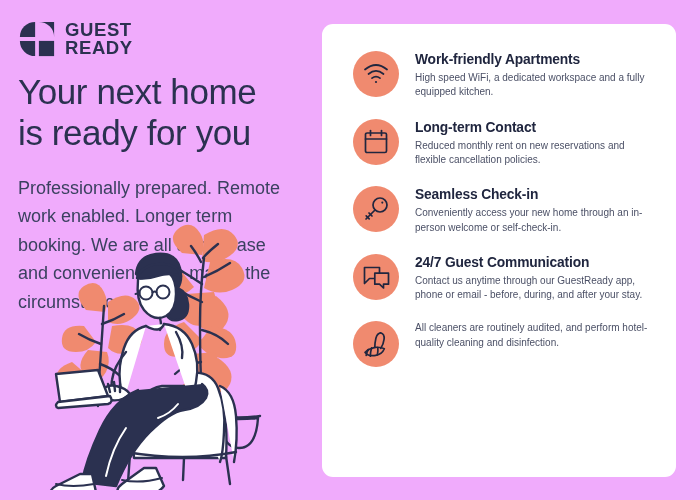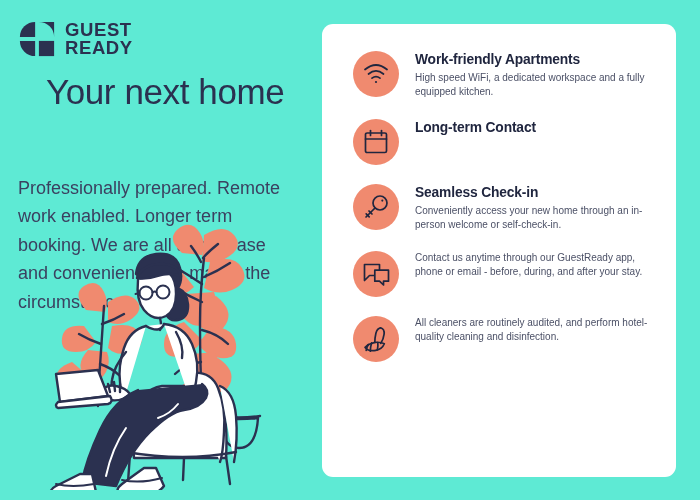--- a/index.html
+++ b/index.html
@@ -14,21 +14,21 @@
     font-family: "Liberation Sans", sans-serif;
     background: #fbe7e0;
     position: relative;
   }
 
   .page {
     position: absolute;
     inset: 0;
     width: 700px;
     height: 500px;
-    background: #5eead4;
+    background: #f0abfc;
   }
 
   
   .left-col {
     position: absolute;
     left: 0; top: 0;
     width: 322px;
     height: 500px;
   }
 
@@ -64,21 +64,20 @@
   .headline {
     position: absolute;
     left: 18px;
     top: 72px;
     width: 290px;
     font-size: 35px;
     line-height: 1.16;
     font-weight: 400;
     color: #2b3150;
     letter-spacing: -0.4px;
-    margin-left: 28px;
   }
   .headline .hl-line { display: block; }
 
   .subhead {
     position: absolute;
     left: 18px;
     top: 174px;
     width: 275px;
     font-size: 18px;
     line-height: 1.58;
@@ -171,20 +170,21 @@
         </svg>
       </span>
       <span class="brand-wordmark">
         <span>GUEST</span>
         <span>READY</span>
       </span>
     </div>
 
     <h1 class="headline">
       <span class="hl-line">Your next home</span>
+      <span class="hl-line">is ready for you</span>
     </h1>
 
     <p class="subhead">Professionally prepared. Remote work enabled. Longer term booking. We are all about ease and convenience, no matter the circumstance.</p>
 
     <div class="illustration">
       <svg viewBox="0 0 288 268" xmlns="http://www.w3.org/2000/svg" fill="none" stroke="#2b3150" stroke-width="2.4" stroke-linecap="round" stroke-linejoin="round">
 
         <g stroke="none" fill="#f08a6f">
           <path d="M148 31 q-16 -14 -4 -24 q13 -10 22 4 q6 10 2 22 z"></path>
           <path d="M170 13 q20 -12 30 0 q10 12 -6 22 q-12 8 -26 4 z"></path>
@@ -304,20 +304,21 @@
         <span class="feature-icon">
           <svg width="24" height="25" viewBox="0 0 24 25" fill="none" stroke="#20263f" stroke-width="1.7" stroke-linecap="round" stroke-linejoin="round">
             <rect x="1.5" y="4" width="21" height="19.5" rx="1.6"></rect>
             <path d="M1.5 10 H22.5"></path>
             <path d="M6.5 1.5 V6.5"></path>
             <path d="M17.5 1.5 V6.5"></path>
           </svg>
         </span>
         <div class="feature-text">
           <div class="feature-title">Long-term Contact</div>
+          <div class="feature-desc">Reduced monthly rent on new reservations and flexible cancellation policies.</div>
         </div>
       </div>
 
       <div class="feature-row">
         <span class="feature-icon">
           <svg width="26" height="26" viewBox="0 0 26 26" fill="none" stroke="#20263f" stroke-width="1.7" stroke-linecap="round" stroke-linejoin="round">
             <circle cx="17" cy="9" r="7"></circle>
             <circle cx="19.3" cy="6.6" r="1.05" fill="#20263f" stroke="none"></circle>
             <path d="M12 14 L3 23"></path>
             <path d="M6 17 L9 20"></path>
@@ -331,20 +332,21 @@
       </div>
 
       <div class="feature-row">
         <span class="feature-icon">
           <svg width="27" height="24" viewBox="0 0 27 24" fill="none" stroke="#20263f" stroke-width="1.7" stroke-linecap="round" stroke-linejoin="round">
             <path d="M1.5 2.5 H16.5 V13.5 H6.5 L1.5 18.5 Z"></path>
             <path d="M11.8 17.2 V8.2 H25.5 V19.2 H20.5 L20.5 23 L16.5 19.2 H11.8 Z" fill="#f08a6f"></path>
           </svg>
         </span>
         <div class="feature-text">
+          <div class="feature-title">24/7 Guest Communication</div>
           <div class="feature-desc">Contact us anytime through our GuestReady app, phone or email - before, during, and after your stay.</div>
         </div>
       </div>
 
       <div class="feature-row">
         <span class="feature-icon">
           <svg width="27" height="26" viewBox="0 0 27 26" fill="none" stroke="#20263f" stroke-width="1.7" stroke-linecap="round" stroke-linejoin="round">
             <path d="M17.5 1.8 q4.2 1.2 3.6 6.4 q-0.6 5.2 -3.4 9.2"></path>
             <path d="M17.5 1.8 q-3.4 0.6 -4.6 5.4 q-1.1 4.6 -1.1 9.2"></path>
             <path d="M11.8 16.4 q6 -0.6 9.5 1.4 q-2.2 5.6 -8.6 6.6 q-7.4 1.1 -10.6 -3 q3.6 -3.6 9.7 -5 z"></path>

